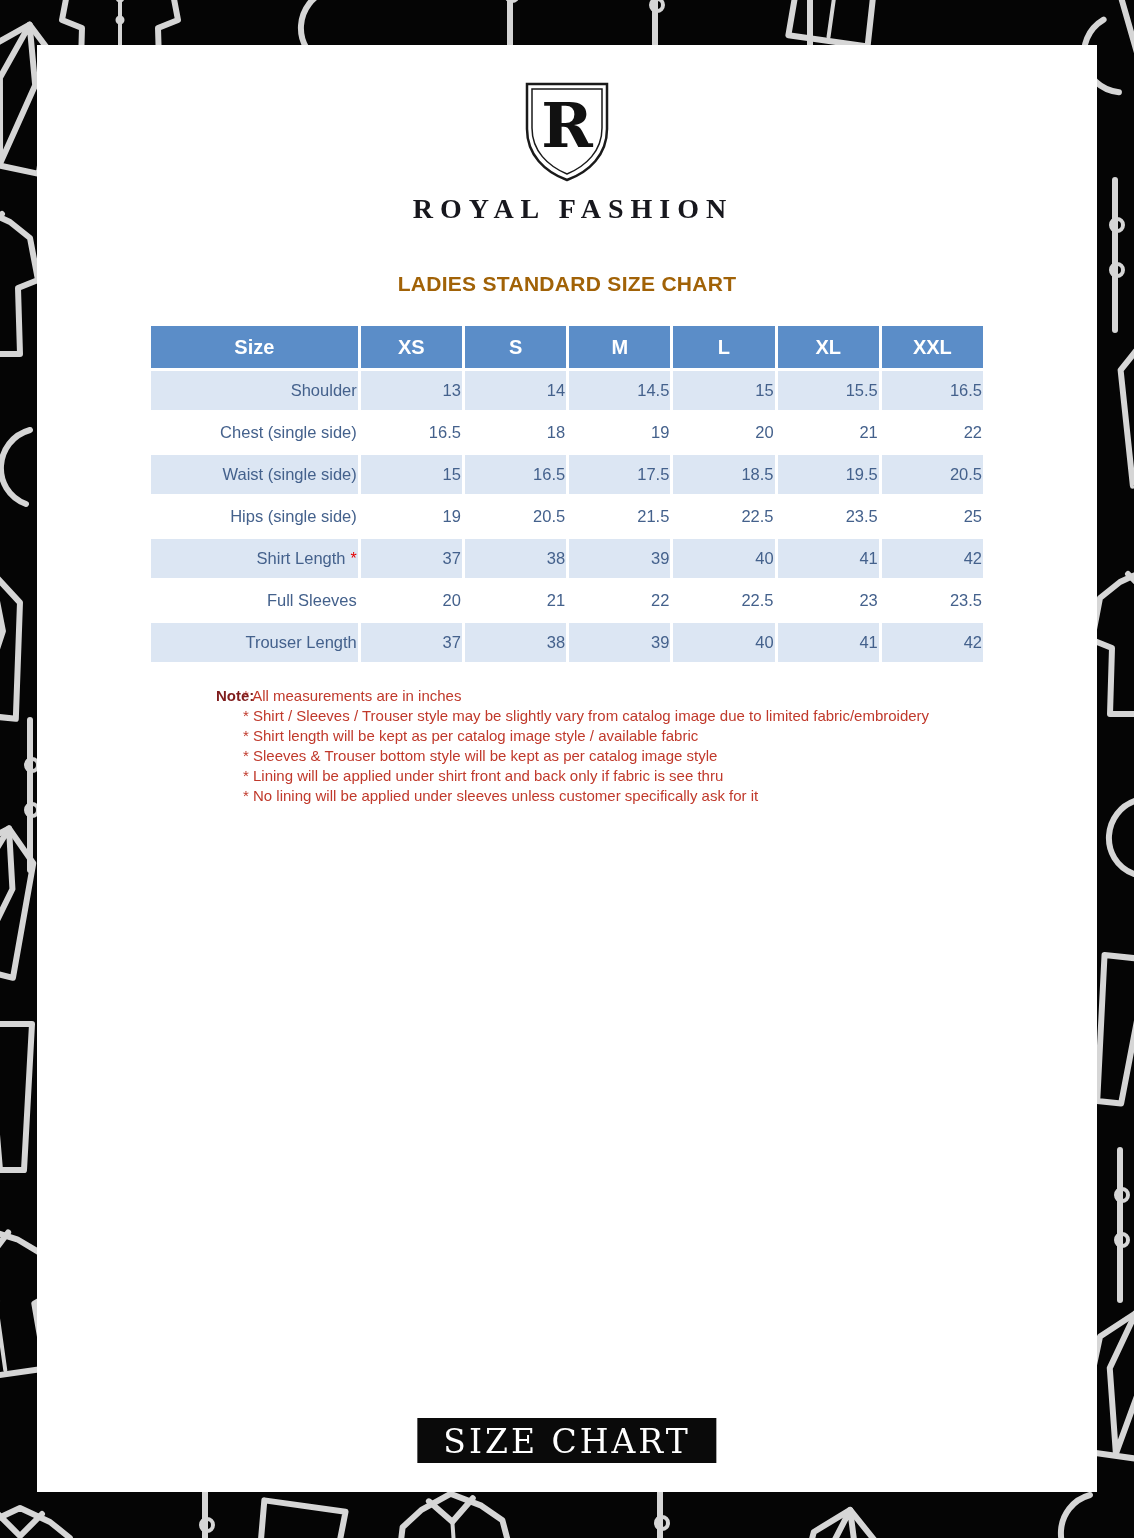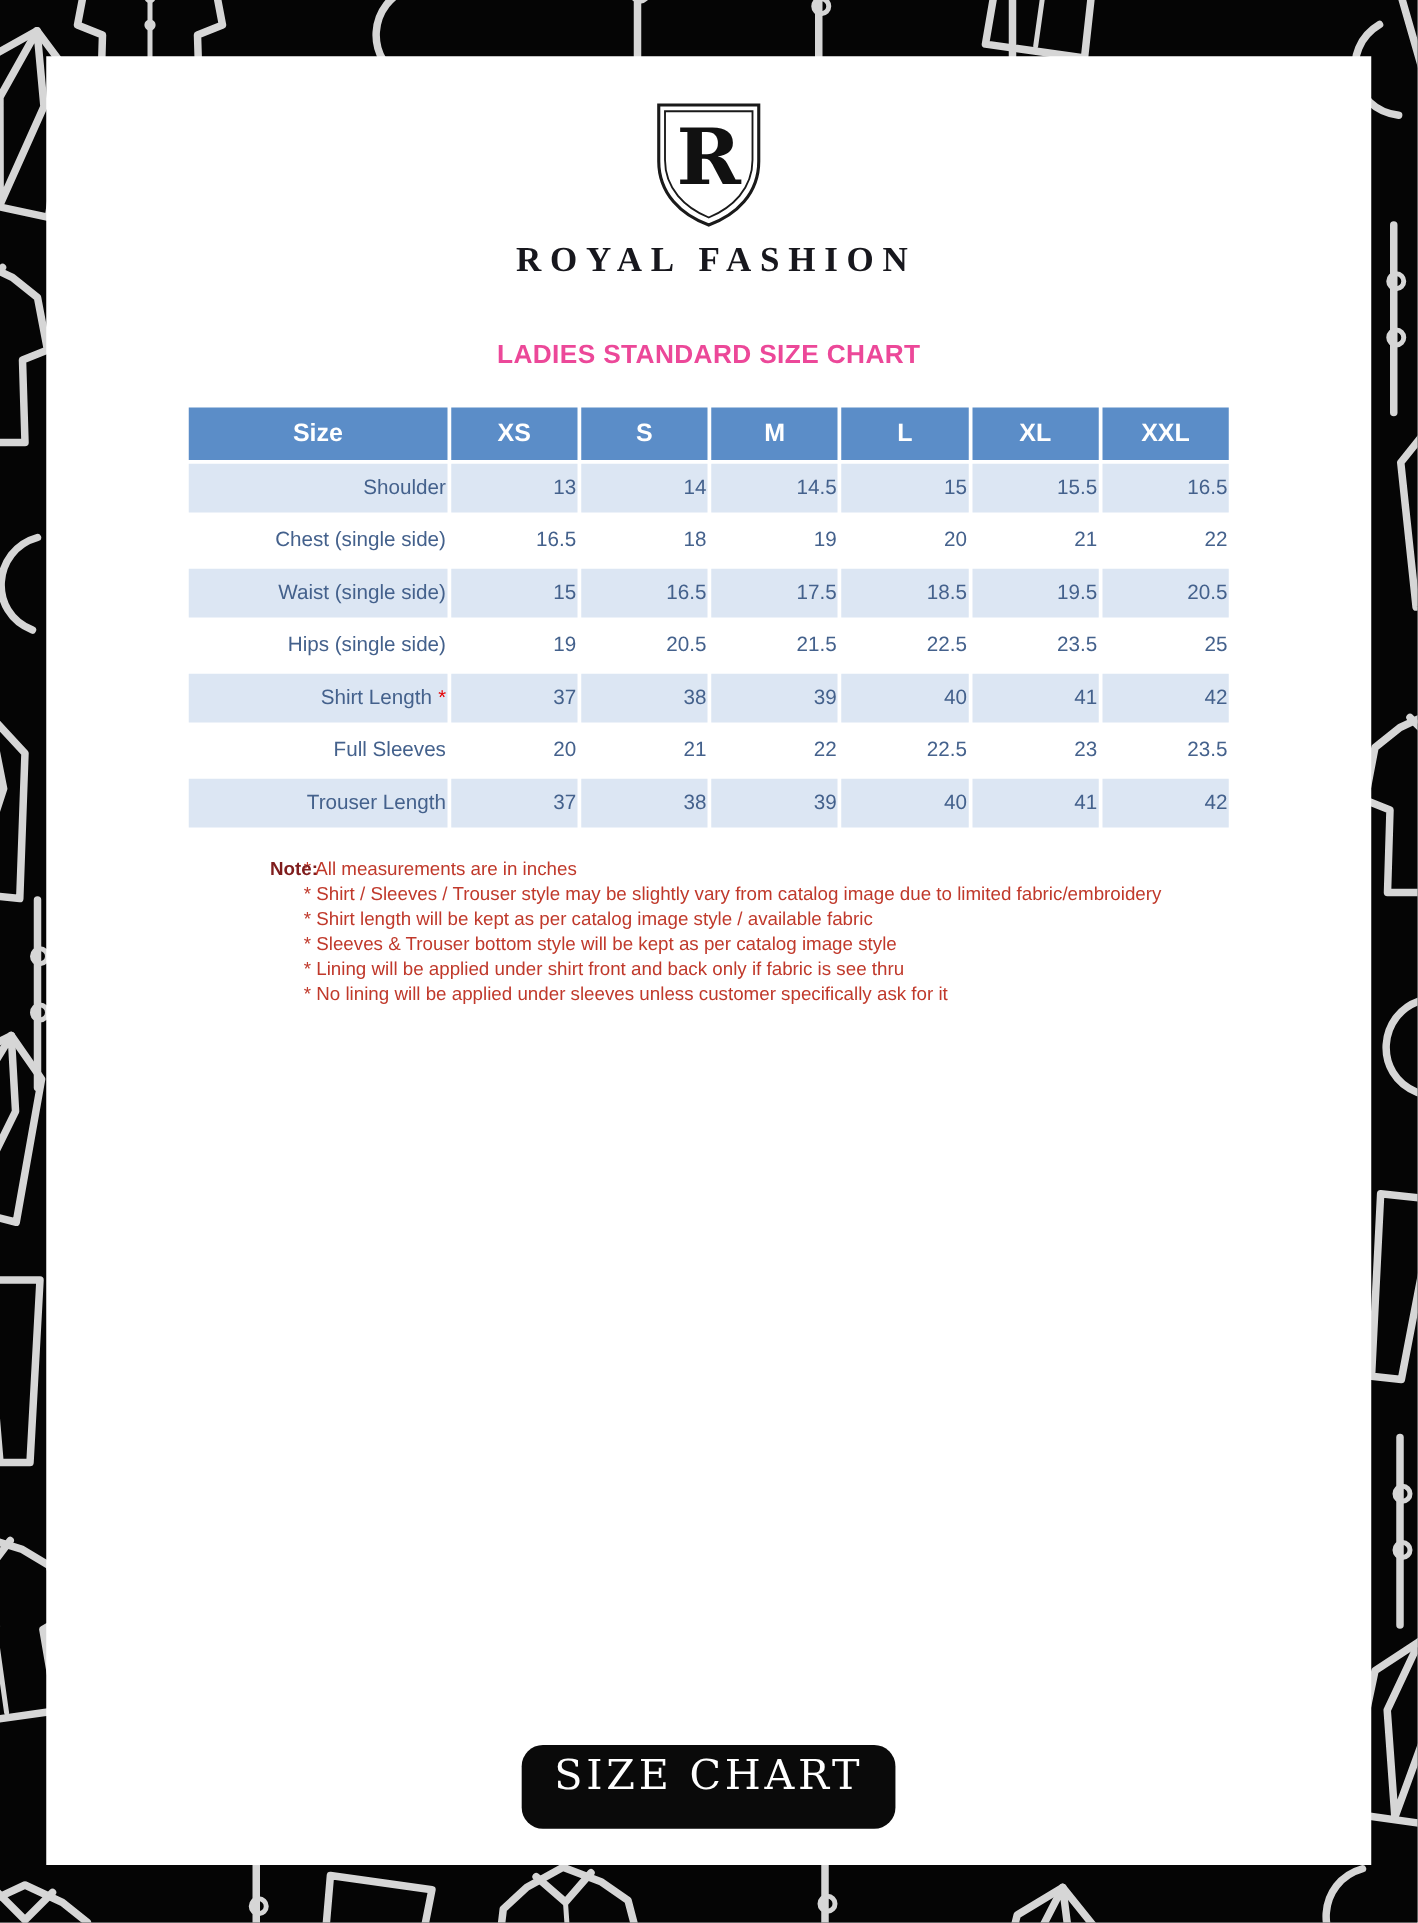--- a/index.html
+++ b/index.html
@@ -17,21 +17,21 @@
   .logo{margin-top:36px;text-align:center;}
   .shield{display:block;margin:0 auto;}
   .brand-name{
     margin-top:10px;
     font-family:"Liberation Serif", serif;
     font-size:28px;font-weight:600;letter-spacing:7px;color:#17171d;padding-left:12px;
   }
   
   .page-title{
     margin:47px 0 0 0;text-align:center;
-    font-size:21px;font-weight:bold;letter-spacing:0.3px;color:#ec4899;
+    font-size:21px;font-weight:bold;letter-spacing:0.3px;color:#a16207;
   }
   
   table.size-table{
     width:838px;margin:27px auto 0 auto;
     border-collapse:separate;border-spacing:3px;
     table-layout:fixed;
   }
   table.size-table col.size-col{width:25.4%;}
   table.size-table th{
     background:#5B8DC8;color:#ffffff;
@@ -50,21 +50,21 @@
     color:#C0392B;font-size:15px;line-height:20px;
   }
   .note-label{position:absolute;left:0;top:0;font-weight:bold;color:#7f1d1d;}
   .note-items{margin-left:27px;margin-top:20px;}
   
   .banner{
     position:absolute;left:50%;bottom:29px;transform:translateX(-50%);
     background:#0a0a0a;color:#ffffff;
     font-family:"DejaVu Serif","Liberation Serif",serif;
     font-size:33px;letter-spacing:3px;
-    padding:4px 26px 24px 26px;white-space:nowrap;border-radius:17px;
+    padding:4px 26px 2px 26px;white-space:nowrap;
   }
 </style>
 </head>
 <body>
 
 <svg class="frame-art" viewBox="0 0 1134 1538" fill="none" stroke="#D6D6D6" stroke-width="6" stroke-linejoin="round" stroke-linecap="round">
   <defs>
     <g id="shirt">
       <path d="M60 8 L30 22 L10 38 L2 80 L22 88 L20 154 L100 154 L98 88 L118 80 L110 38 L90 22 Z"></path>
       <path d="M38 14 L60 36 L82 14"></path>

